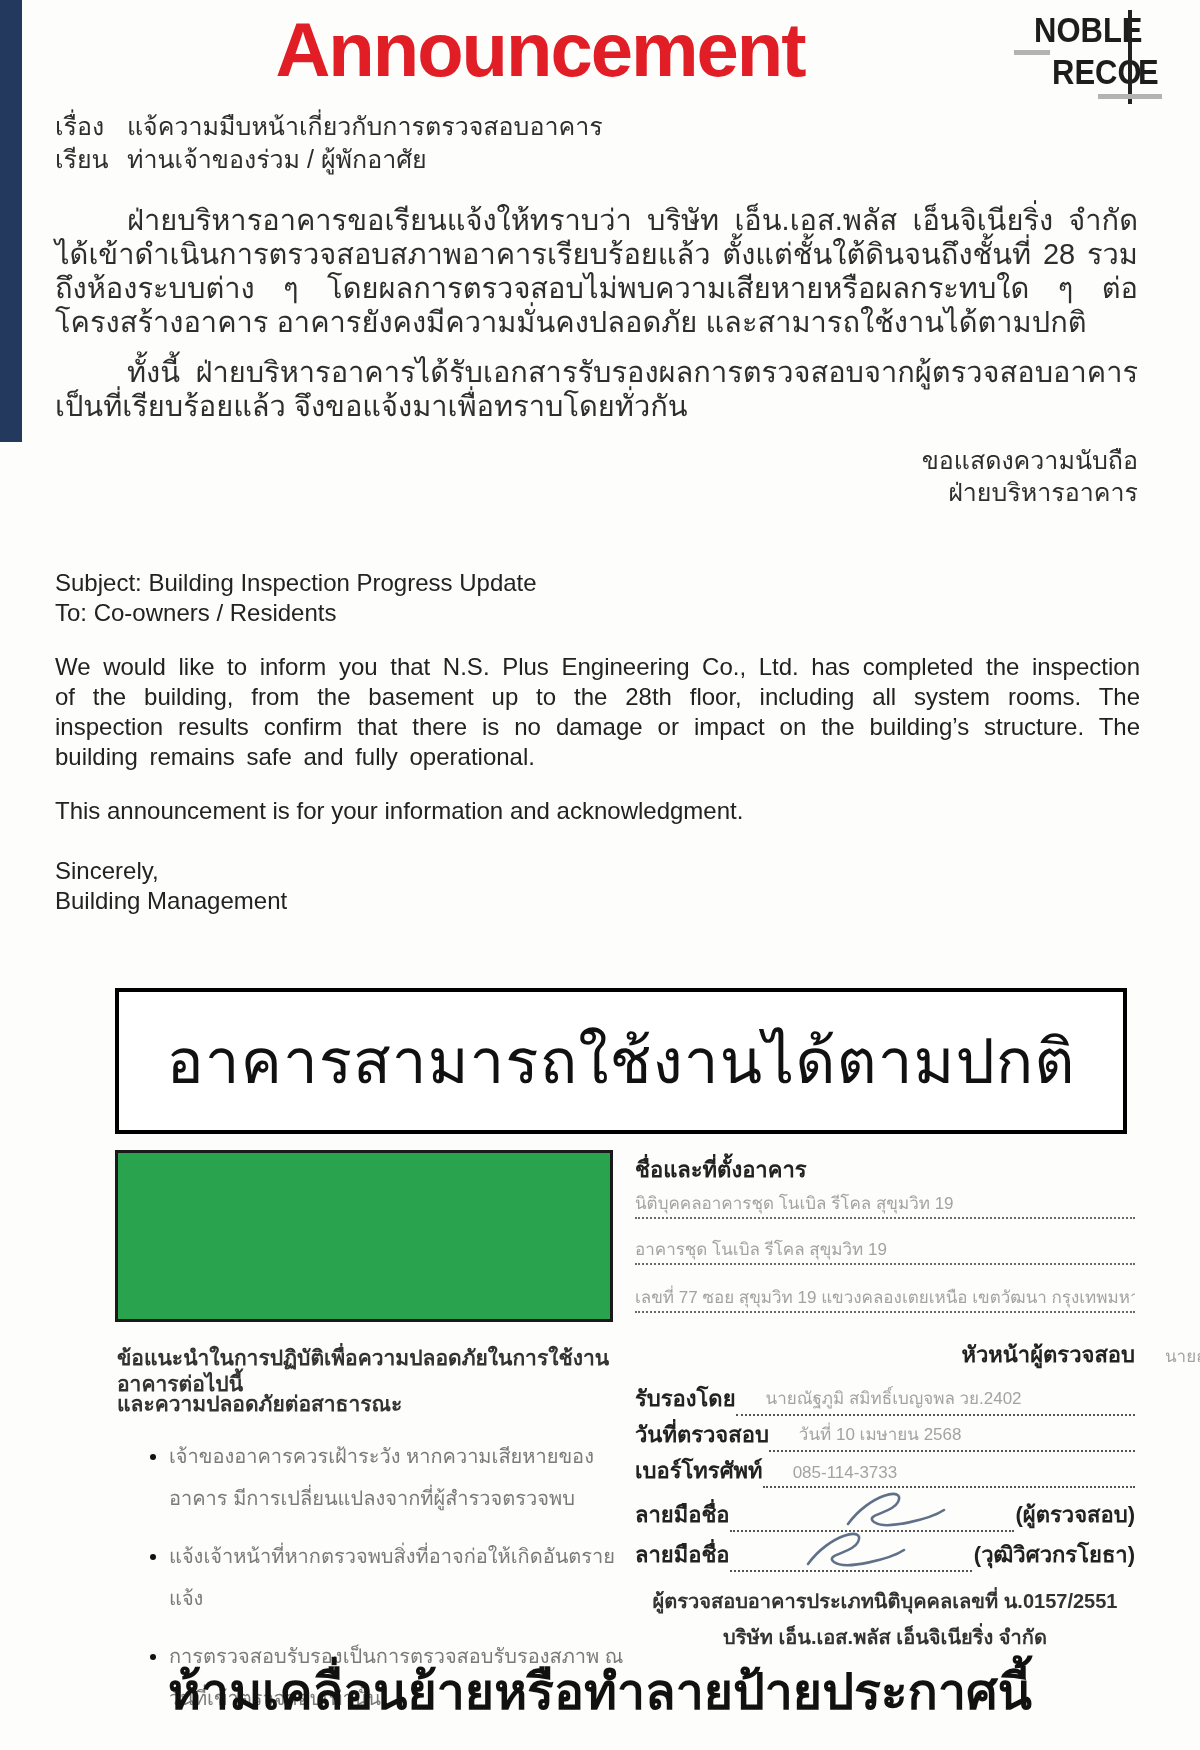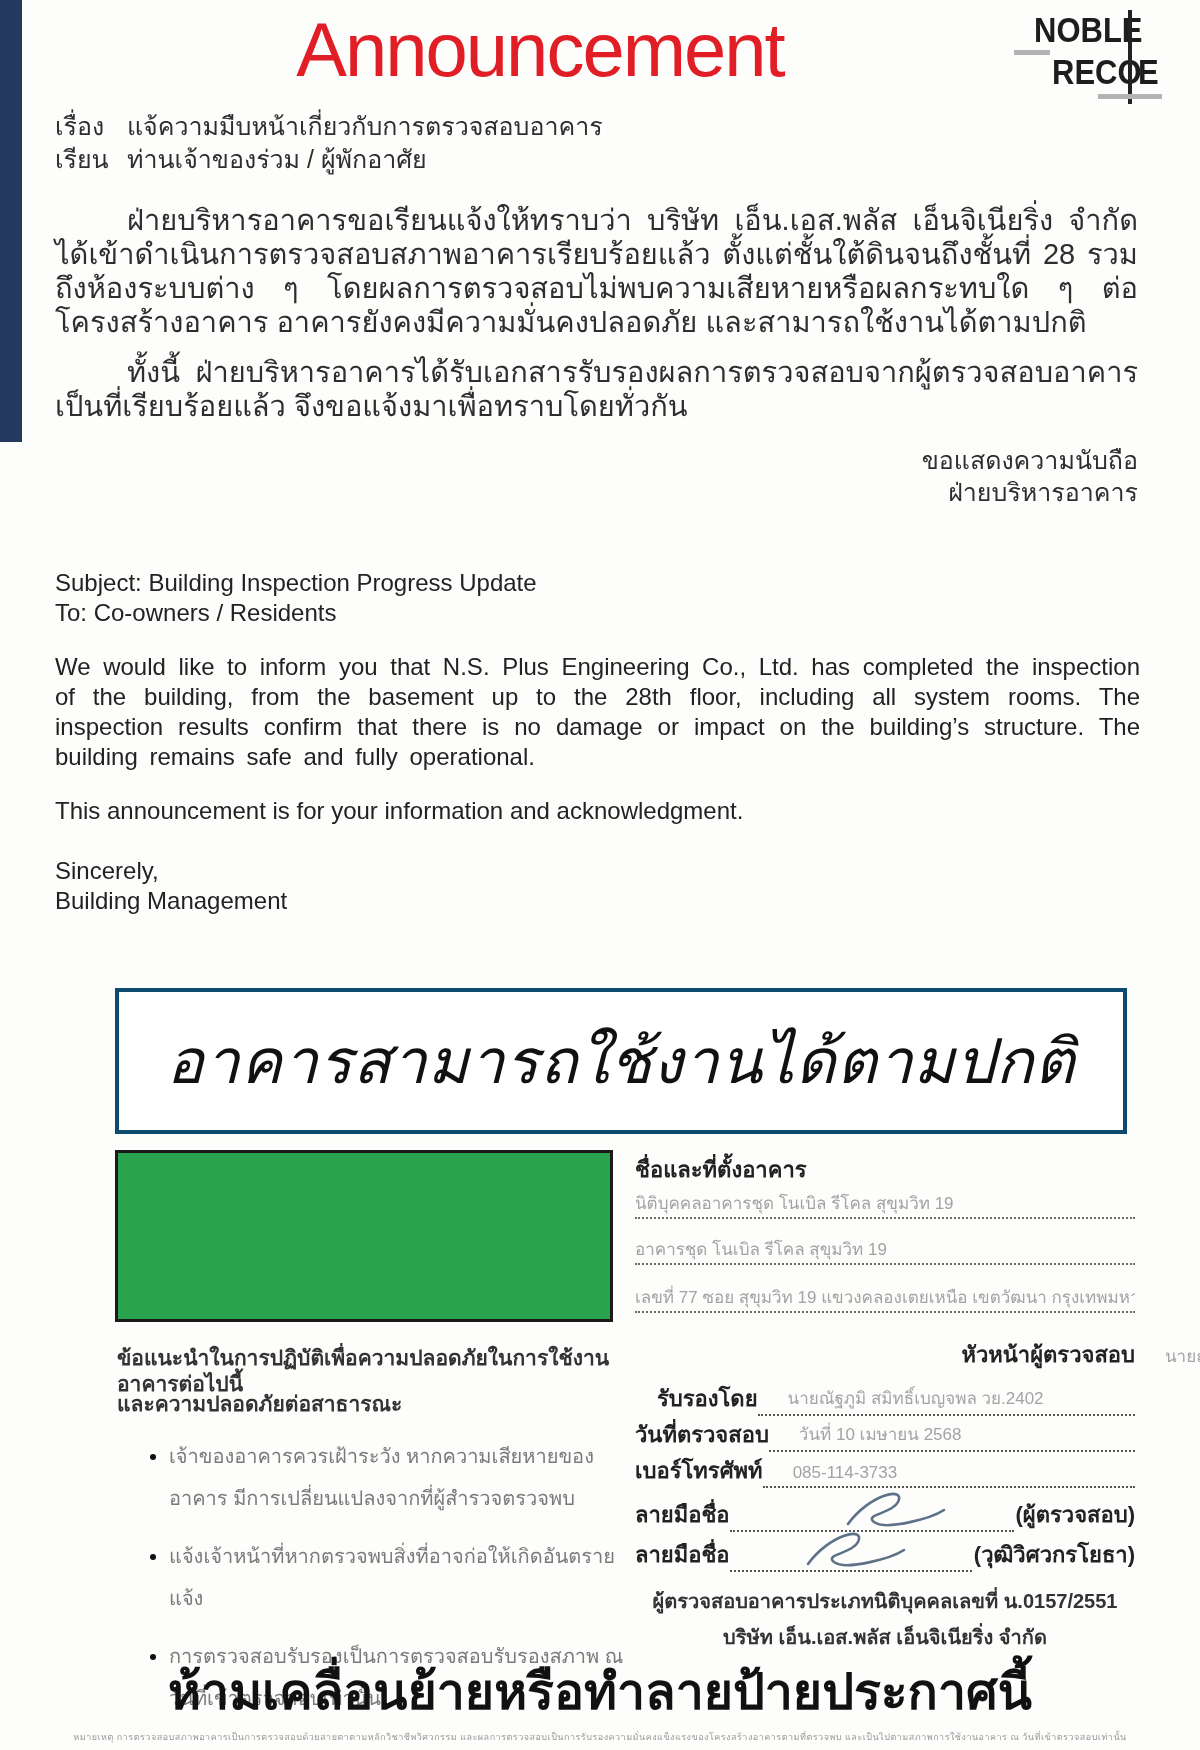--- a/index.html
+++ b/index.html
@@ -8,21 +8,21 @@
     background:#fdfdfc;overflow:hidden;
     font-family:"Liberation Sans","DejaVu Sans",sans-serif;color:#2b2b2b;
   }
   .abs{position:absolute;}
 
   
   .navy-bar{left:0;top:0;width:22px;height:442px;background:#24395e;}
 
   
   .title{left:60px;top:6px;width:960px;text-align:center;
-    font-size:76px;font-weight:400;letter-spacing:-2px;color:#e11e25;}
+    font-size:76px;font-weight:700;letter-spacing:-2px;color:#e11e25;}
 
   
   .logo{top:8px;right:34px;width:152px;height:104px;color:#1d1d1d;}
   .logo .l1{position:absolute;top:2px;left:20px;font-size:31px;font-weight:700;letter-spacing:0px;transform:scaleY(1.15);transform-origin:top left;}
   .logo .l2{position:absolute;top:44px;left:38px;font-size:31px;font-weight:700;transform:scaleY(1.15);transform-origin:top left;}
   .logo .l2e{position:absolute;top:44px;left:124px;font-size:31px;font-weight:700;transform:scaleY(1.15);transform-origin:top left;}
   .logo .vline{position:absolute;left:114px;top:2px;width:4px;height:94px;background:#222;}
   .logo .hline-left{position:absolute;left:0px;top:42px;width:36px;height:5px;background:#b3b3b3;}
   .logo .hline-bottom{position:absolute;left:84px;top:86px;width:64px;height:5px;background:#b3b3b3;}
 
@@ -39,22 +39,22 @@
   .signoff{right:62px;top:444px;text-align:right;font-size:25px;line-height:32px;color:#2e2e2e;}
 
   
   .eng{left:55px;right:60px;top:568px;font-size:24px;line-height:30px;color:#222;}
   .eng .gap{height:24px;}
   .eng .body{text-align:justify;word-spacing:5px;line-height:30px;}
   .eng .ack{margin-top:24px;}
   .sincerely{left:55px;top:856px;font-size:24px;line-height:30px;color:#222;}
 
   
-  .banner{left:115px;top:988px;width:1004px;height:138px;border:4px solid #0c4a6e;background:#fff;
-    display:flex;align-items:center;justify-content:center;font-style:italic;}
+  .banner{left:115px;top:988px;width:1004px;height:138px;border:4px solid #000000;background:#fff;
+    display:flex;align-items:center;justify-content:center;}
   .banner .txt{font-size:62px;color:#111;letter-spacing:1px;white-space:nowrap;}
 
   
   .leftcol{left:115px;top:1145px;width:500px;height:560px;}
   .green-box{position:absolute;left:0;top:5px;width:492px;height:166px;background:#2aa34f;border:3px solid #1a1a1a;}
   .advice-h{position:absolute;left:2px;font-size:21px;font-weight:700;color:#333;line-height:26px;}
   .ah1{top:200px;}
   .ah2{top:246px;}
   .advice-list{position:absolute;left:2px;top:290px;width:460px;margin:0;padding:0 0 0 52px;}
   .advice-list li{font-size:20px;line-height:42px;color:#7a7a7a;margin-bottom:16px;}
@@ -64,21 +64,21 @@
   .info-h{position:absolute;left:0;top:7px;font-size:22px;font-weight:700;color:#222;}
   .info-line{position:absolute;left:0;right:0;display:flex;align-items:flex-end;}
   .info-line .val{width:100%;border-bottom:2px dotted #6a6a6a;color:#a3a3a3;font-size:17px;padding-bottom:1px;white-space:nowrap;overflow:hidden;}
   .il1{top:28px;height:46px;}
   .il2{top:74px;height:46px;}
   .il3{top:122px;height:46px;}
 
   .form-row{position:absolute;left:0;right:0;display:flex;align-items:flex-end;font-size:22px;font-weight:700;color:#222;}
   .form-row .dots{flex:1;border-bottom:2px dotted #555;position:relative;height:26px;}
   .form-row .dots .val{position:absolute;left:30px;bottom:3px;font-weight:400;color:#a3a3a3;font-size:17px;white-space:nowrap;}
-  .fr1{top:192px;flex-direction:column;} .fr2{top:236px;margin-left:22px;} .fr3{top:272px;} .fr4{top:308px;}
+  .fr1{top:192px;flex-direction:column;} .fr2{top:236px;} .fr3{top:272px;} .fr4{top:308px;}
   .sig1{top:352px;} .sig2{top:392px;}
   .form-row .suffix{flex:none;margin-left:2px;}
   .sigsvg{position:absolute;left:110px;bottom:-2px;overflow:visible;}
 
   .cert{position:absolute;left:0;right:0;text-align:center;font-size:20px;font-weight:600;color:#333;}
   .cert1{top:440px;} .cert2{top:476px;}
 
   
   .warning{left:0;right:0;top:1652px;text-align:center;font-size:50px;font-weight:700;color:#111;letter-spacing:0px;}
   .fine-print{left:40px;right:40px;top:1730px;text-align:center;font-size:9px;color:#979797;letter-spacing:0.5px;white-space:nowrap;overflow:hidden;}
@@ -207,15 +207,14 @@
         </svg>
       </span>
       <span class="suffix">(วุฒิวิศวกรโยธา)</span>
     </div>
 
     <div class="cert cert1">ผู้ตรวจสอบอาคารประเภทนิติบุคคลเลขที่ น.0157/2551</div>
     <div class="cert cert2">บริษัท เอ็น.เอส.พลัส เอ็นจิเนียริ่ง จำกัด</div>
   </div>
 
   <div class="abs warning">ห้ามเคลื่อนย้ายหรือทำลายป้ายประกาศนี้</div>
-  <div class="abs fine-print">หมายเหตุ การตรวจสอบสภาพอาคารเป็นการตรวจสอบด้วยสายตาตามหลักวิชาชีพวิศวกรรม และผลการตรวจสอบเป็นการรับรองความมั่นคงแข็งแรงของโครงสร้างอาคารตามที่ตรวจพบ และเป็นไปตามสภาพการใช้งานอาคาร ณ วันที่เข้าตรวจสอบเท่านั้น</div>
 
 </div>
 
 </body></html>

